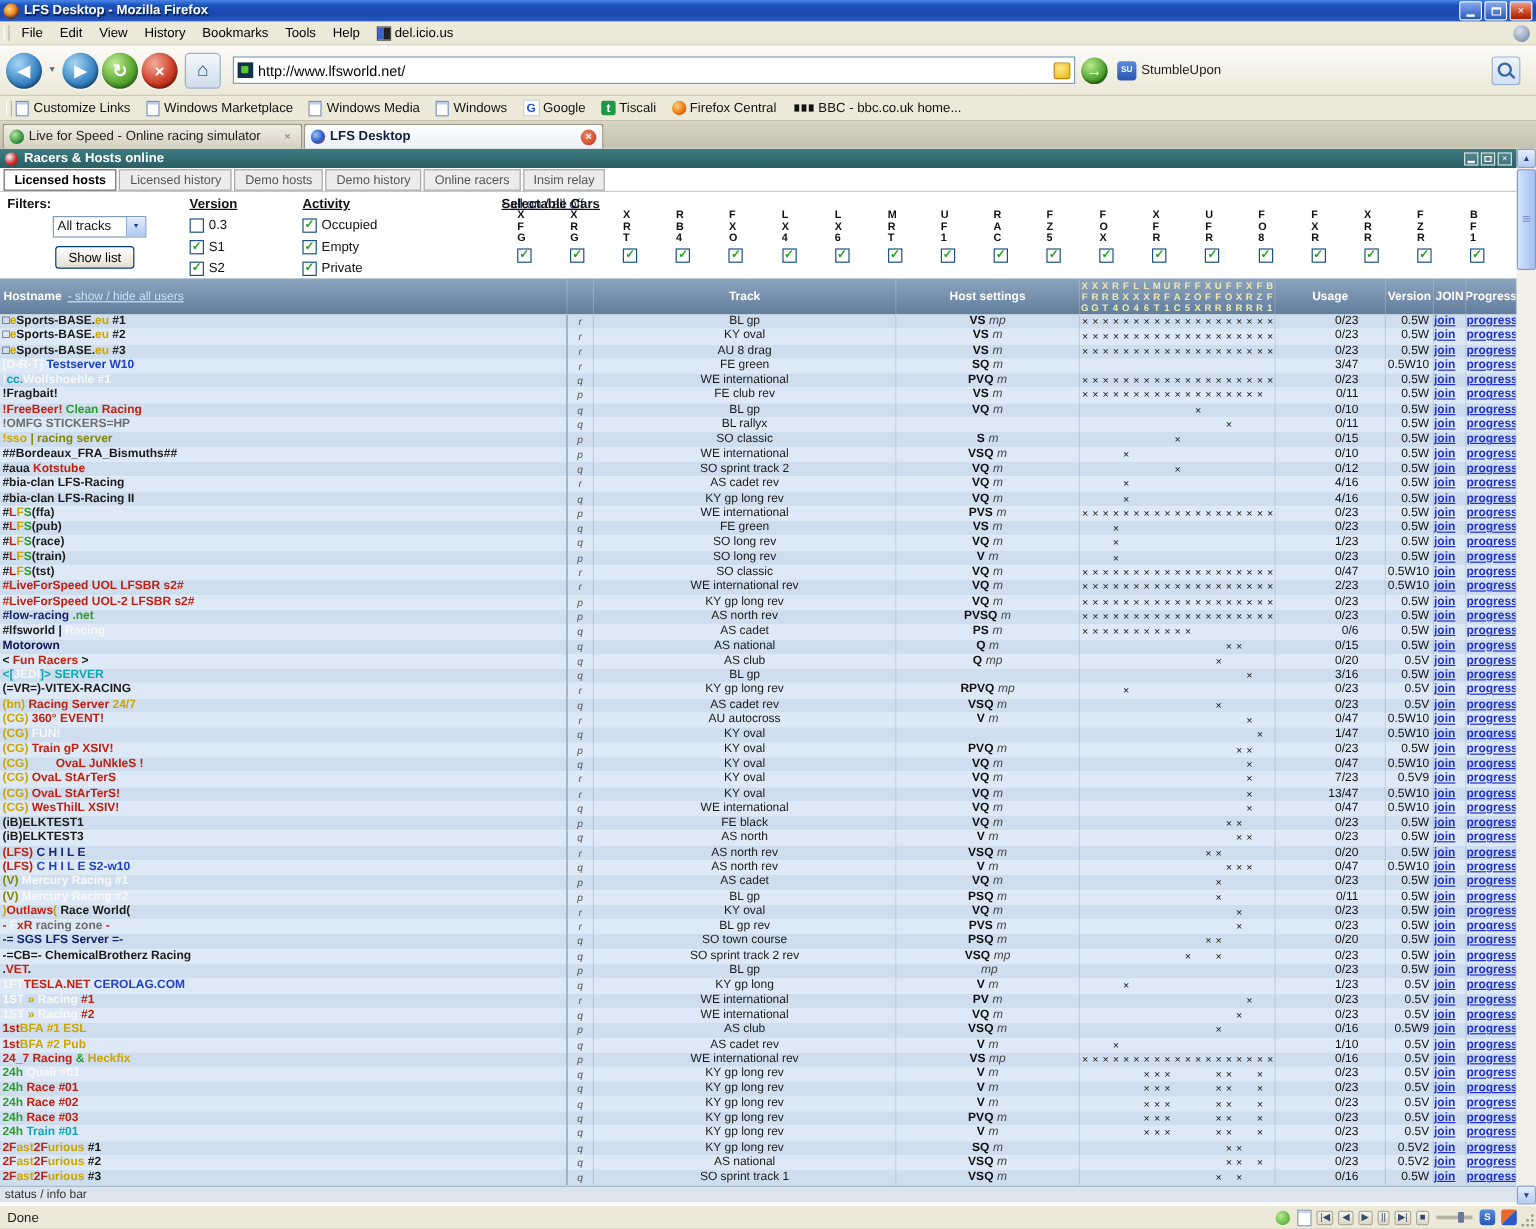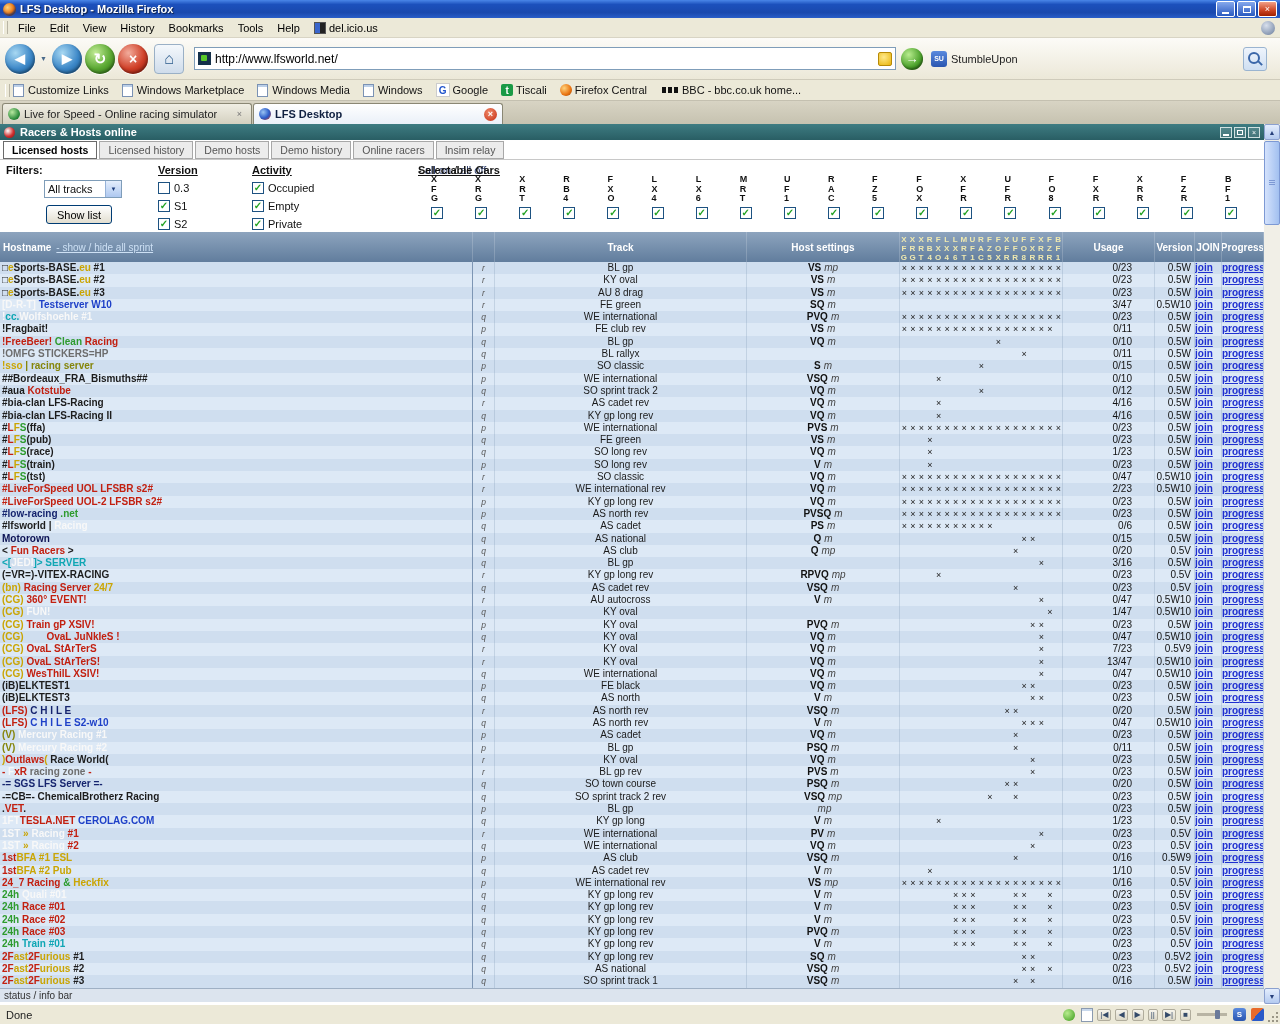--- a/index.html
+++ b/index.html
@@ -460,21 +460,21 @@
         </span>
         <span class="cb-row" style="left: 252px; top: 56px;">
           <span class="cb">✓</span>
           <span>Private</span>
         </span>
       </div>
 
     <div id="thead" class="tgrid">
       <div class="h-host">
         <span>Hostname</span>
-        <span class="hh-link">- show / hide all sprint</span>
+        <span class="hh-link">- show / hide all users</span>
       </div>
       <div></div>
       <div class="h-track">Track</div>
       <div class="h-set">Host settings</div>
       <div class="h-cars" id="thead-cars">
           <div class="car-hline"><span>X</span><span>X</span><span>X</span><span>R</span><span>F</span><span>L</span><span>L</span><span>M</span><span>U</span><span>R</span><span>F</span><span>F</span><span>X</span><span>U</span><span>F</span><span>F</span><span>X</span><span>F</span><span>B</span></div>
           <div class="car-hline"><span>F</span><span>R</span><span>R</span><span>B</span><span>X</span><span>X</span><span>X</span><span>R</span><span>F</span><span>A</span><span>Z</span><span>O</span><span>F</span><span>F</span><span>O</span><span>X</span><span>R</span><span>Z</span><span>F</span></div>
           <div class="car-hline"><span>G</span><span>G</span><span>T</span><span>4</span><span>O</span><span>4</span><span>6</span><span>T</span><span>1</span><span>C</span><span>5</span><span>X</span><span>R</span><span>R</span><span>8</span><span>R</span><span>R</span><span>R</span><span>1</span></div>
         </div>
       <div class="h-usage">Usage</div>

